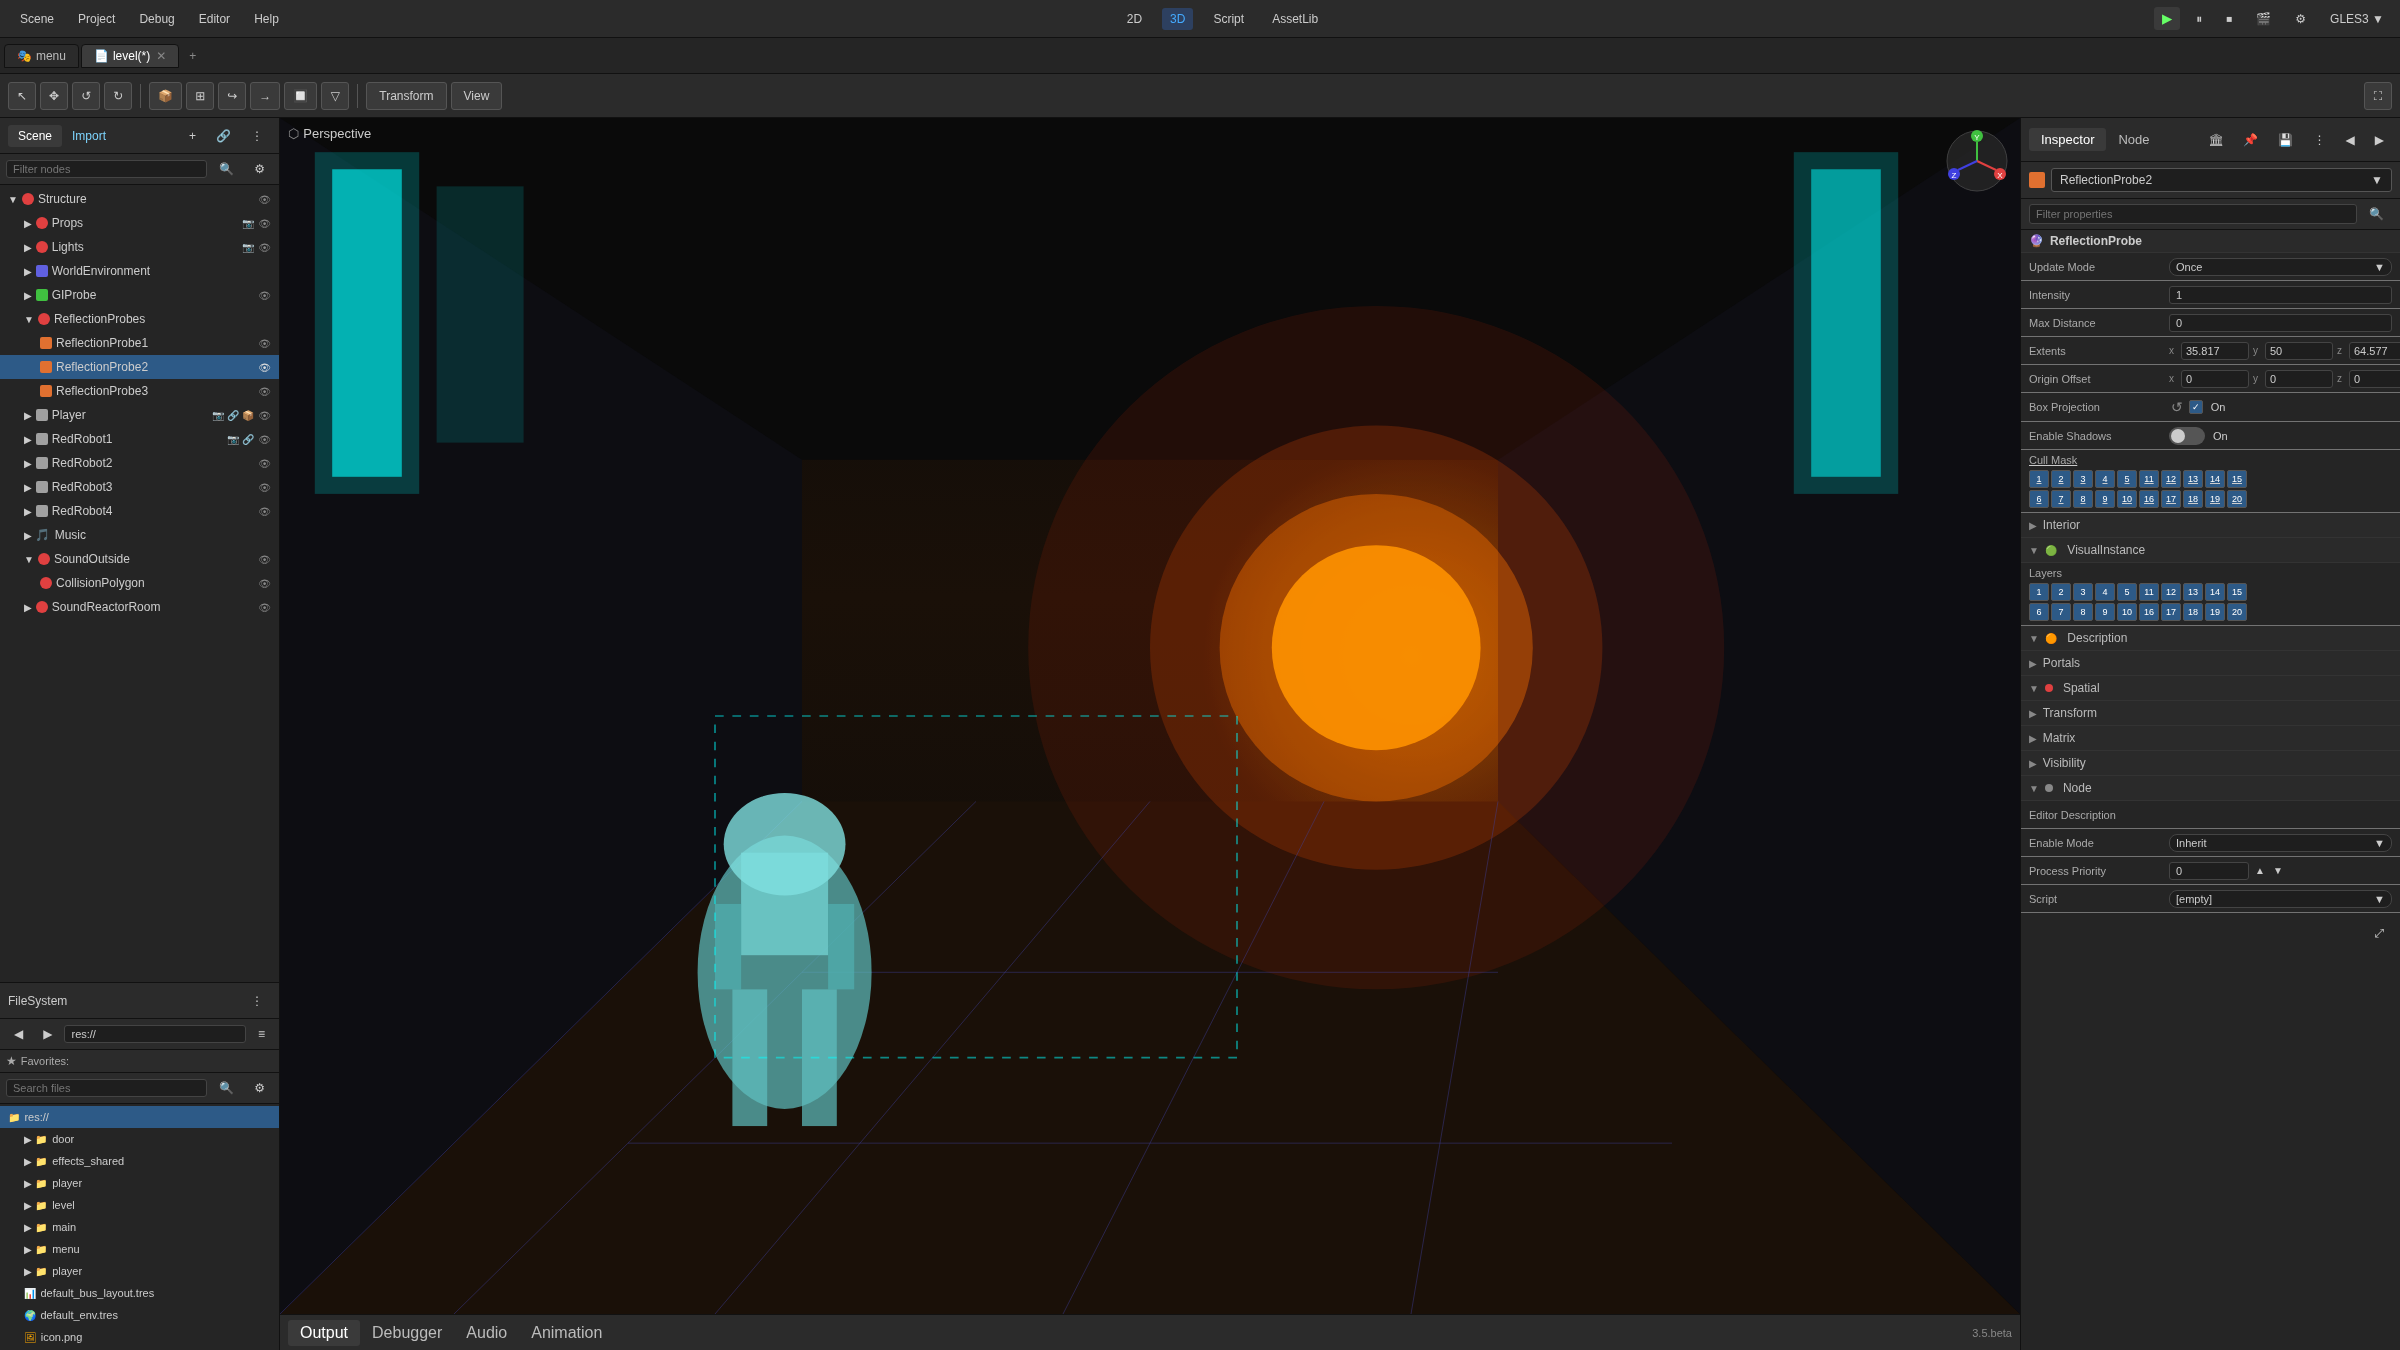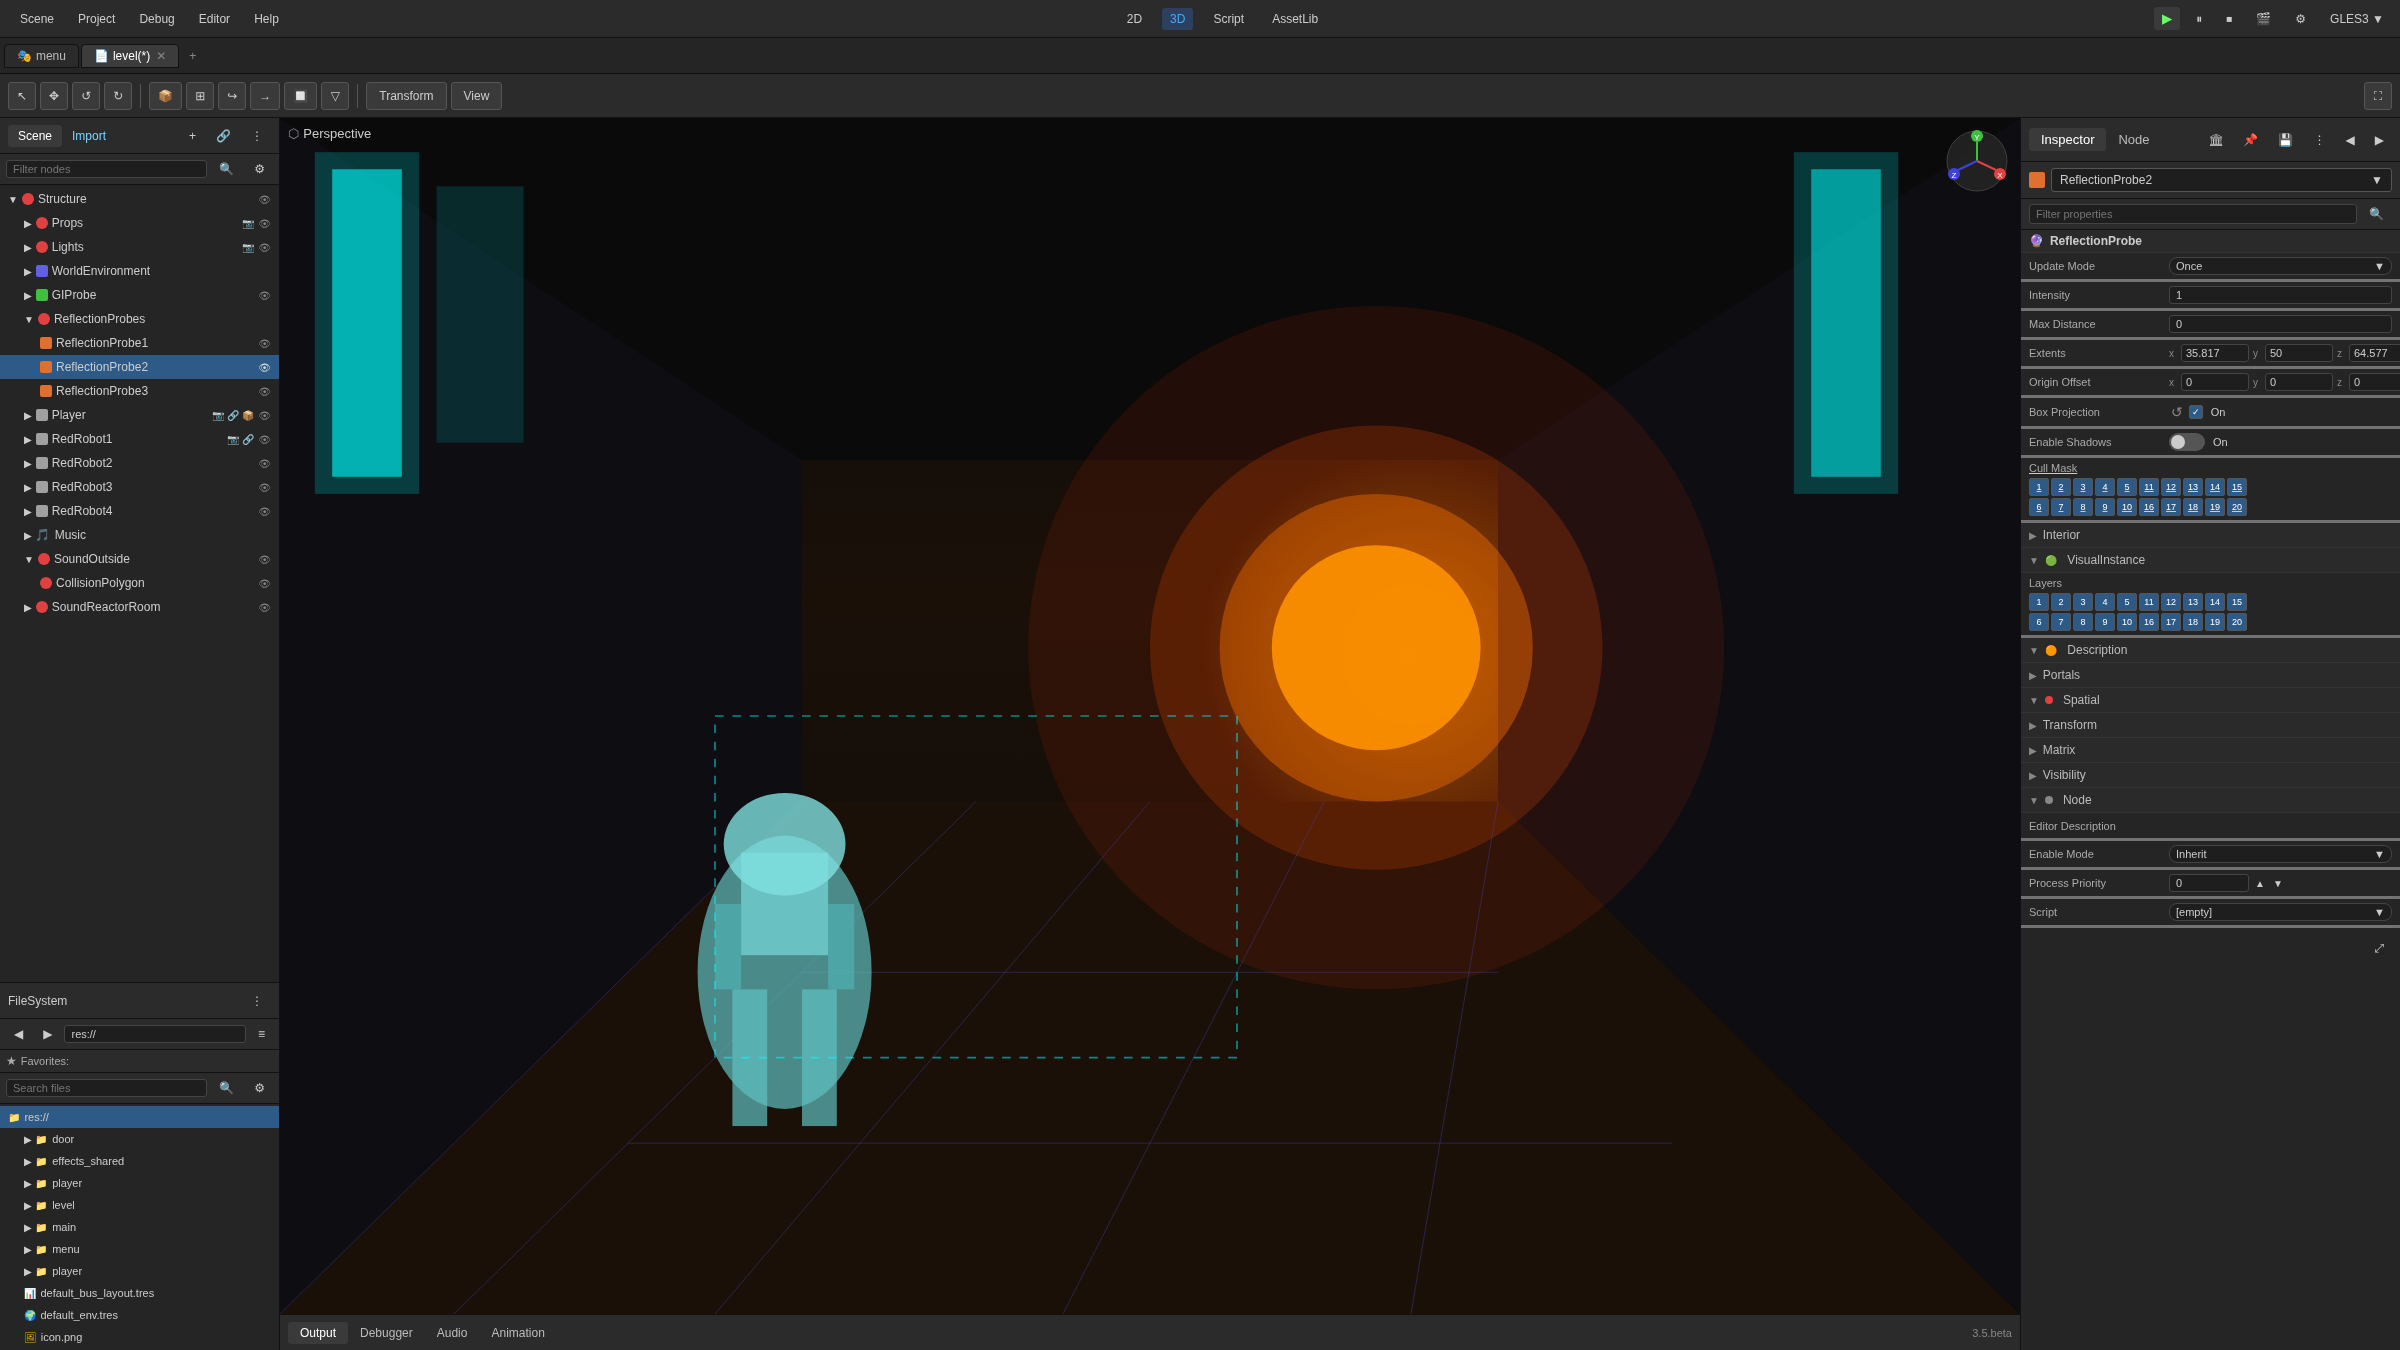--- a/index.html
+++ b/index.html
@@ -301,21 +301,21 @@
       align-items: center;
       background: #2b2b2b;
       height: 36px;
       padding: 0 8px;
       border-top: 1px solid #111;
     }
     .bottom-tab {
       padding: 4px 12px;
       cursor: pointer;
       color: #bbb;
-      font-size: 12px;
+      font-size: 16px;
       border-radius: 3px;
     }
     .bottom-tab.active { background: #3a3a3a; color: #fff; }
     .bottom-version {
       margin-left: auto;
       color: #888;
       font-size: 11px;
     }
 
     
@@ -387,21 +387,21 @@
 
     .inspector-content {
       flex: 1;
       overflow-y: auto;
       background: #252525;
     }
     .prop-row {
       display: flex;
       align-items: center;
       padding: 4px 8px;
-      border-bottom: 3px solid #737373;
+      border-bottom: 1px solid #737373;
       min-height: 28px;
     }
     .prop-label {
       width: 140px;
       color: #aaa;
       font-size: 11px;
       flex-shrink: 0;
     }
     .prop-value {
       flex: 1;

